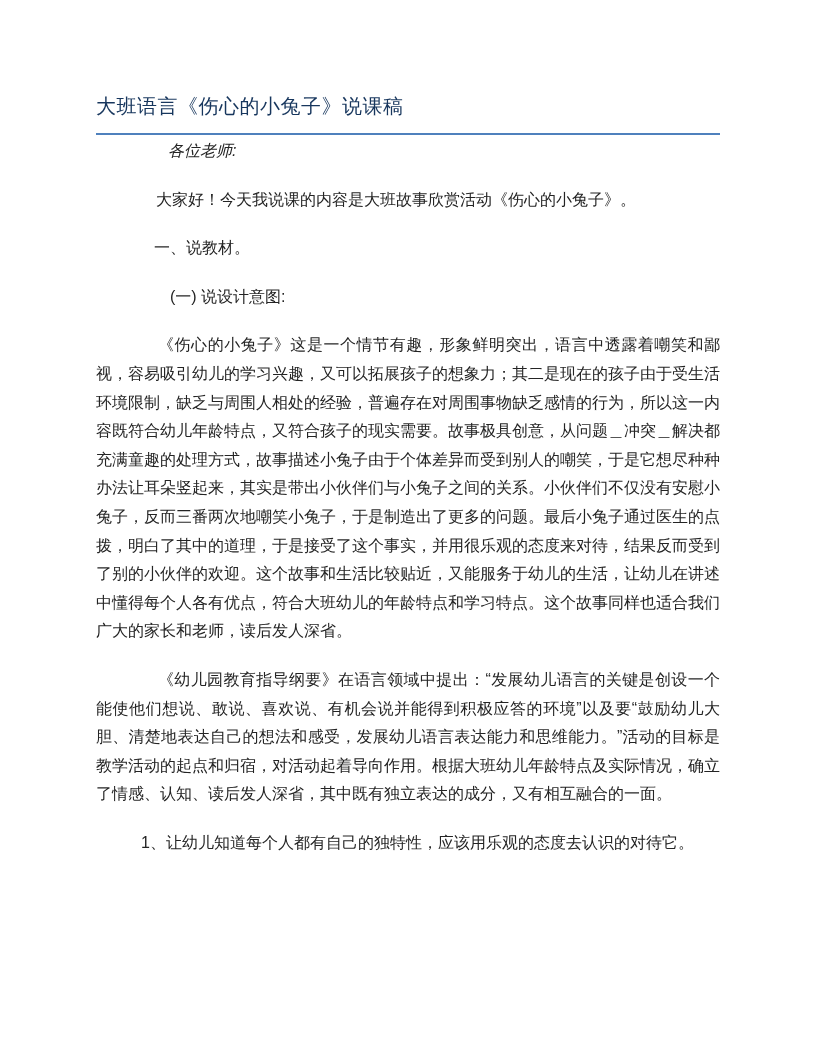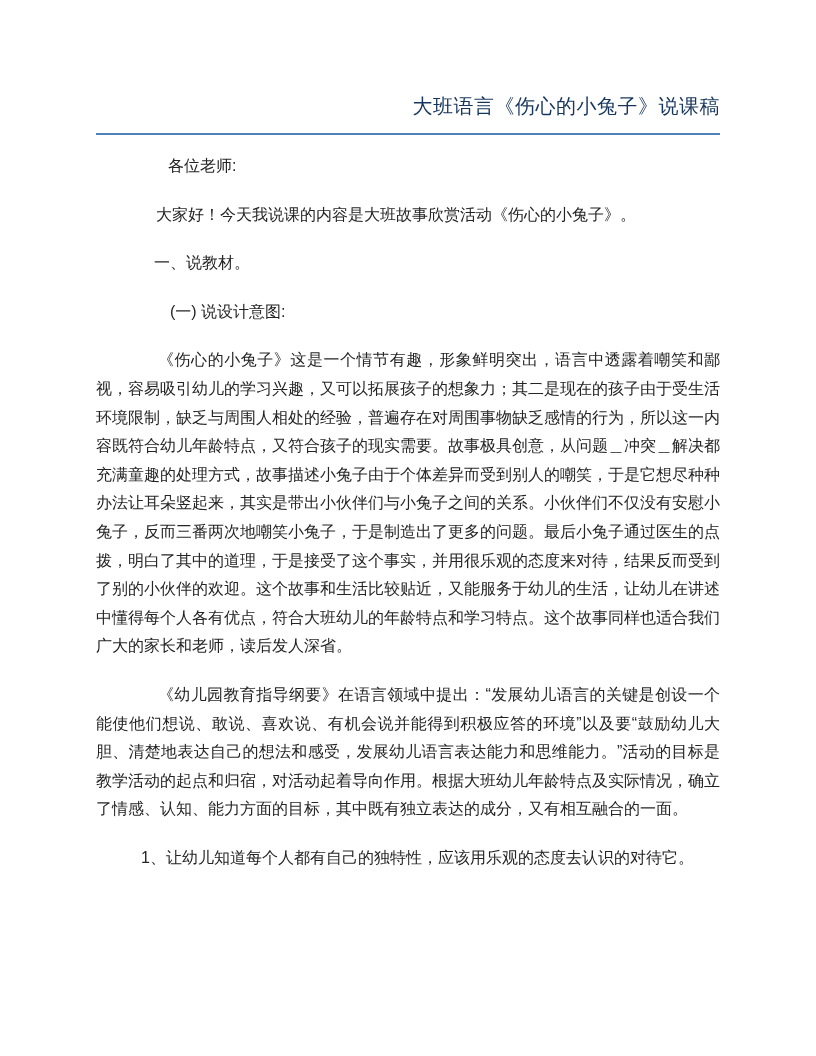--- a/index.html
+++ b/index.html
@@ -24,31 +24,31 @@
     border-bottom: 2px solid var(--rule-color, #4f81bd);
     padding-bottom: 10px;
   }
   .doc-title {
     margin: 0;
     font-size: 20px;
     line-height: 33px;
     font-weight: 400;
     letter-spacing: 0.5px;
     color: var(--title-color, #17365d);
-    text-align: right;
+    text-align: left;
   }
   .body-text p {
     margin: 0 0 20px 0;
     font-size: 16px;
     line-height: 28.6px;
     color: var(--text-color, #242424);
     text-align: justify;
     word-break: break-all;
   }
-  p.salute    { text-indent: 72px; margin-top: 17px; }
+  p.salute    { text-indent: 72px; margin-top: 2px; font-style: italic; }
   p.lead      { text-indent: 60px; }
   p.h-num     { text-indent: 58px; }
   p.h-sub     { text-indent: 74px; margin-top: 14px; }
   p.body-para { text-indent: 62px; }
   p.list-item { text-indent: 45px; }
 </style>
 </head>
 <body>
 
 <div class="page">
@@ -61,17 +61,17 @@
 
     <p class="lead">大家好！今天我说课的内容是大班故事欣赏活动《伤心的小兔子》。</p>
 
     <p class="h-num">一、说教材。</p>
 
     <p class="h-sub">(一) 说设计意图:</p>
 
     <p class="body-para">《伤心的小兔子》这是一个情节有趣，形象鲜明突出，语言中透露着嘲笑和鄙视，容易吸引幼儿的学习兴趣，又可以拓展孩子的想象力；其二是现在的孩子由于受生活环境限制，缺乏与周围人相处的经验，普遍存在对周围事物缺乏感情的行为，所以这一内容既符合幼儿年龄特点，又符合孩子的现实需要。故事极具创意，从问题＿冲突＿解决都充满童趣的处理方式，故事描述小兔子由于个体差异而受到别人的嘲笑，于是它想尽种种办法让耳朵竖起来，其实是带出小伙伴们与小兔子之间的关系。小伙伴们不仅没有安慰小兔子，反而三番两次地嘲笑小兔子，于是制造出了更多的问题。最后小兔子通过医生的点拨，明白了其中的道理，于是接受了这个事实，并用很乐观的态度来对待，结果反而受到了别的小伙伴的欢迎。这个故事和生活比较贴近，又能服务于幼儿的生活，让幼儿在讲述中懂得每个人各有优点，符合大班幼儿的年龄特点和学习特点。这个故事同样也适合我们广大的家长和老师，读后发人深省。</p>
 
 
-    <p class="body-para">《幼儿园教育指导纲要》在语言领域中提出：“发展幼儿语言的关键是创设一个能使他们想说、敢说、喜欢说、有机会说并能得到积极应答的环境”以及要“鼓励幼儿大胆、清楚地表达自己的想法和感受，发展幼儿语言表达能力和思维能力。”活动的目标是教学活动的起点和归宿，对活动起着导向作用。根据大班幼儿年龄特点及实际情况，确立了情感、认知、能力方面的目标，其中既有独立表达的成分，又有相互融合的一面。</p>
+    <p class="body-para">《幼儿园教育指导纲要》在语言领域中提出：“发展幼儿语言的关键是创设一个能使他们想说、敢说、喜欢说、有机会说并能得到积极应答的环境”以及要“鼓励幼儿大胆、清楚地表达自己的想法和感受，发展幼儿语言表达能力和思维能力。”活动的目标是教学活动的起点和归宿，对活动起着导向作用。根据大班幼儿年龄特点及实际情况，确立了情感、认知、读后发人深省，其中既有独立表达的成分，又有相互融合的一面。</p>
 
     <p class="list-item">1、让幼儿知道每个人都有自己的独特性，应该用乐观的态度去认识的对待它。</p>
   </main>
 </div>
 
 </body></html>

